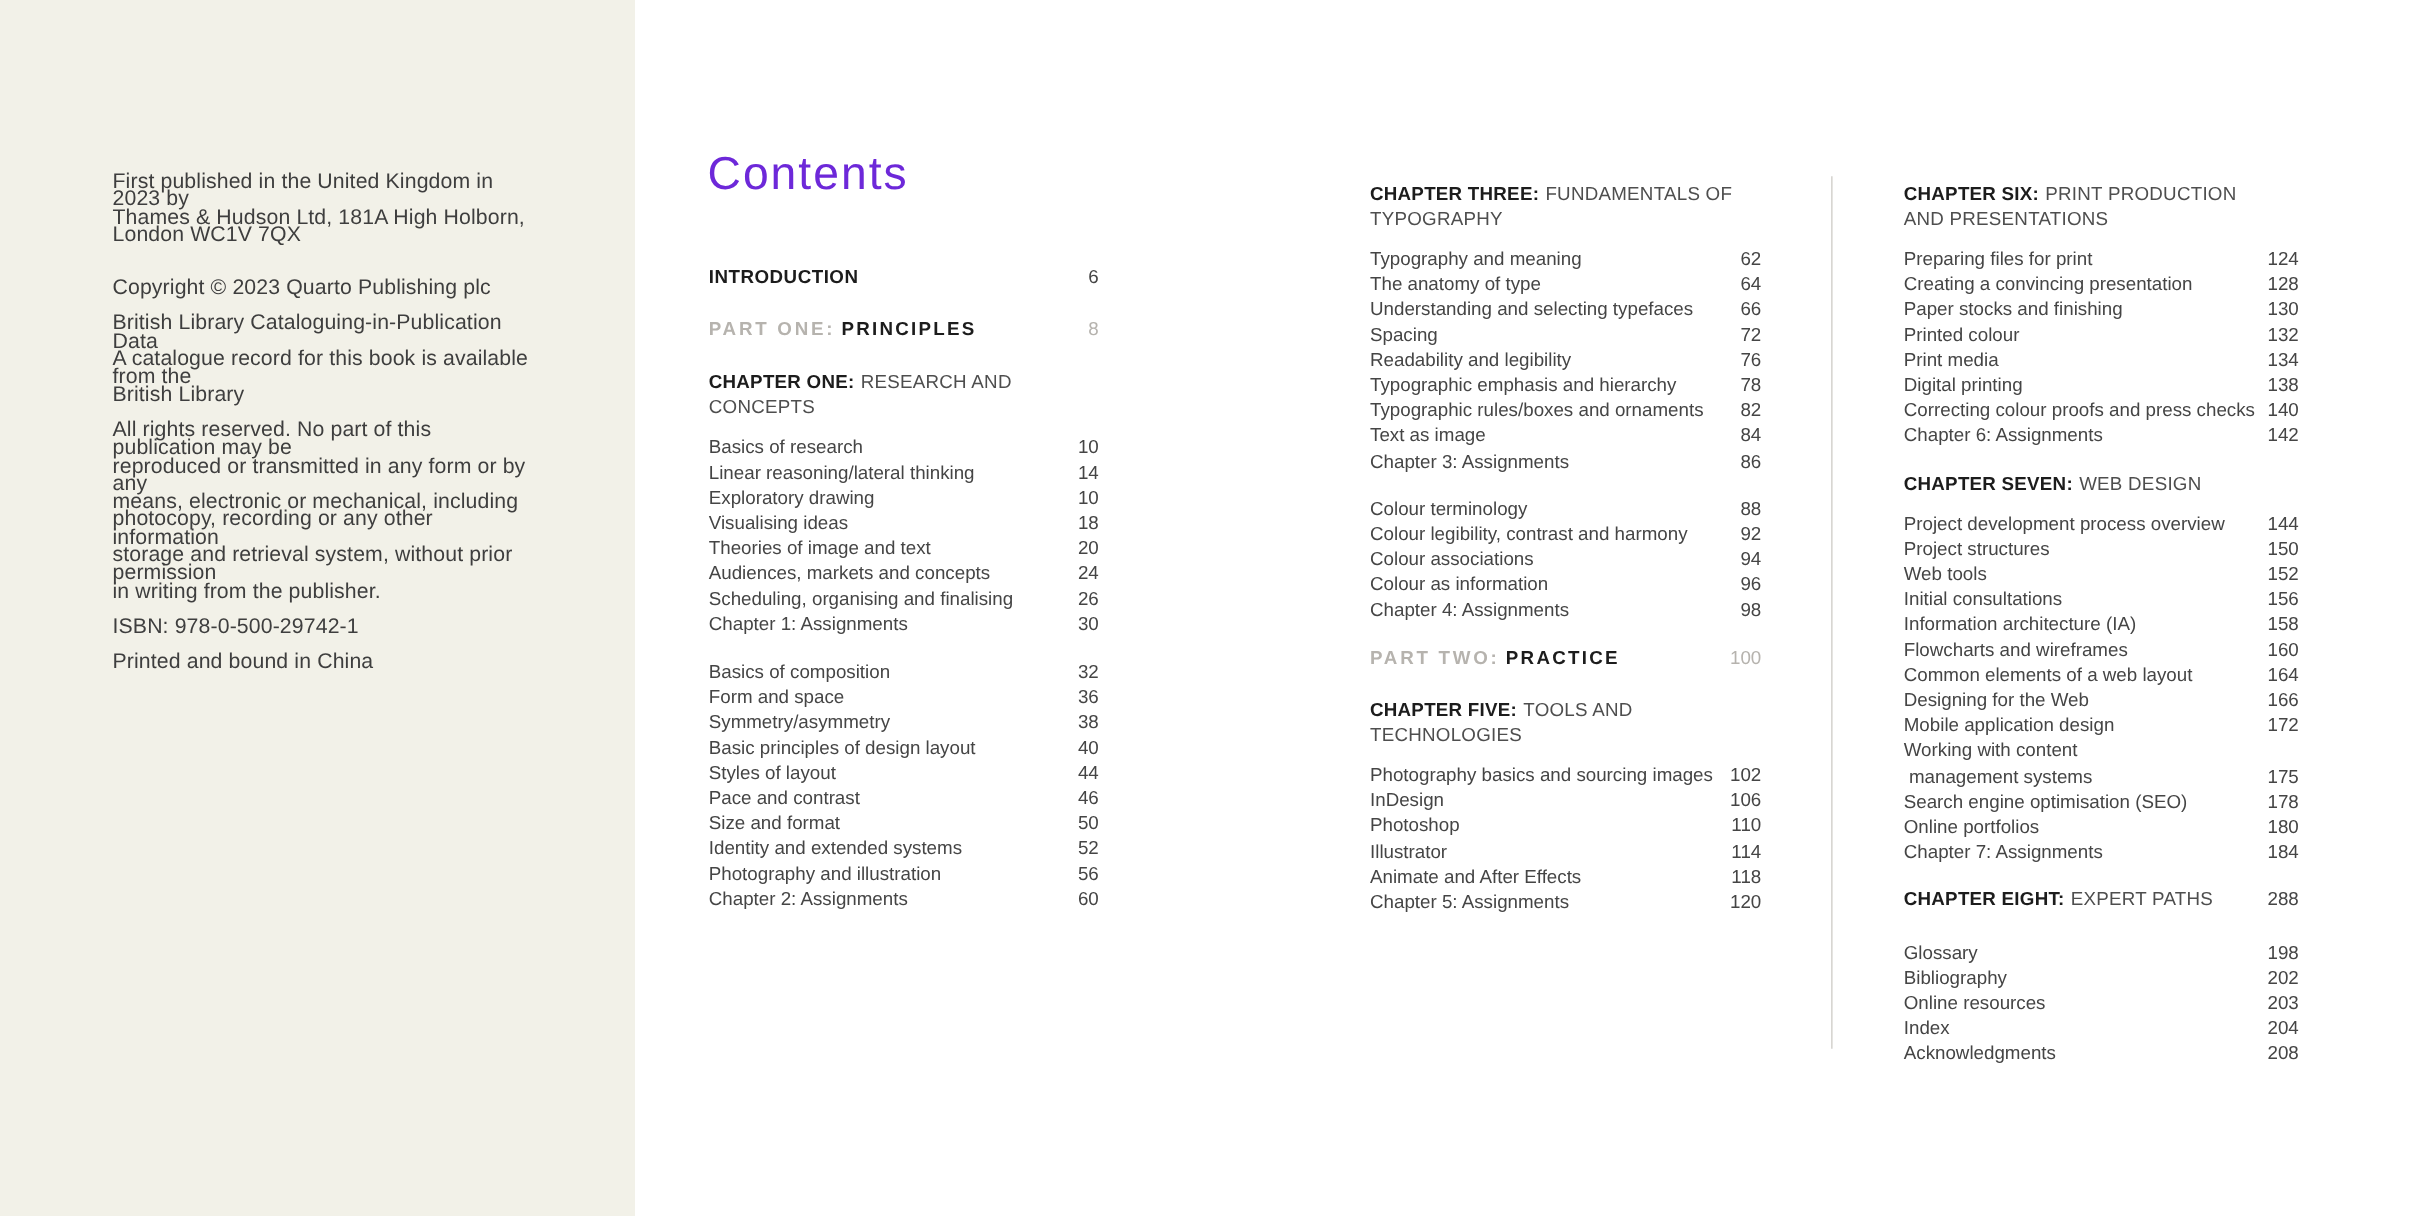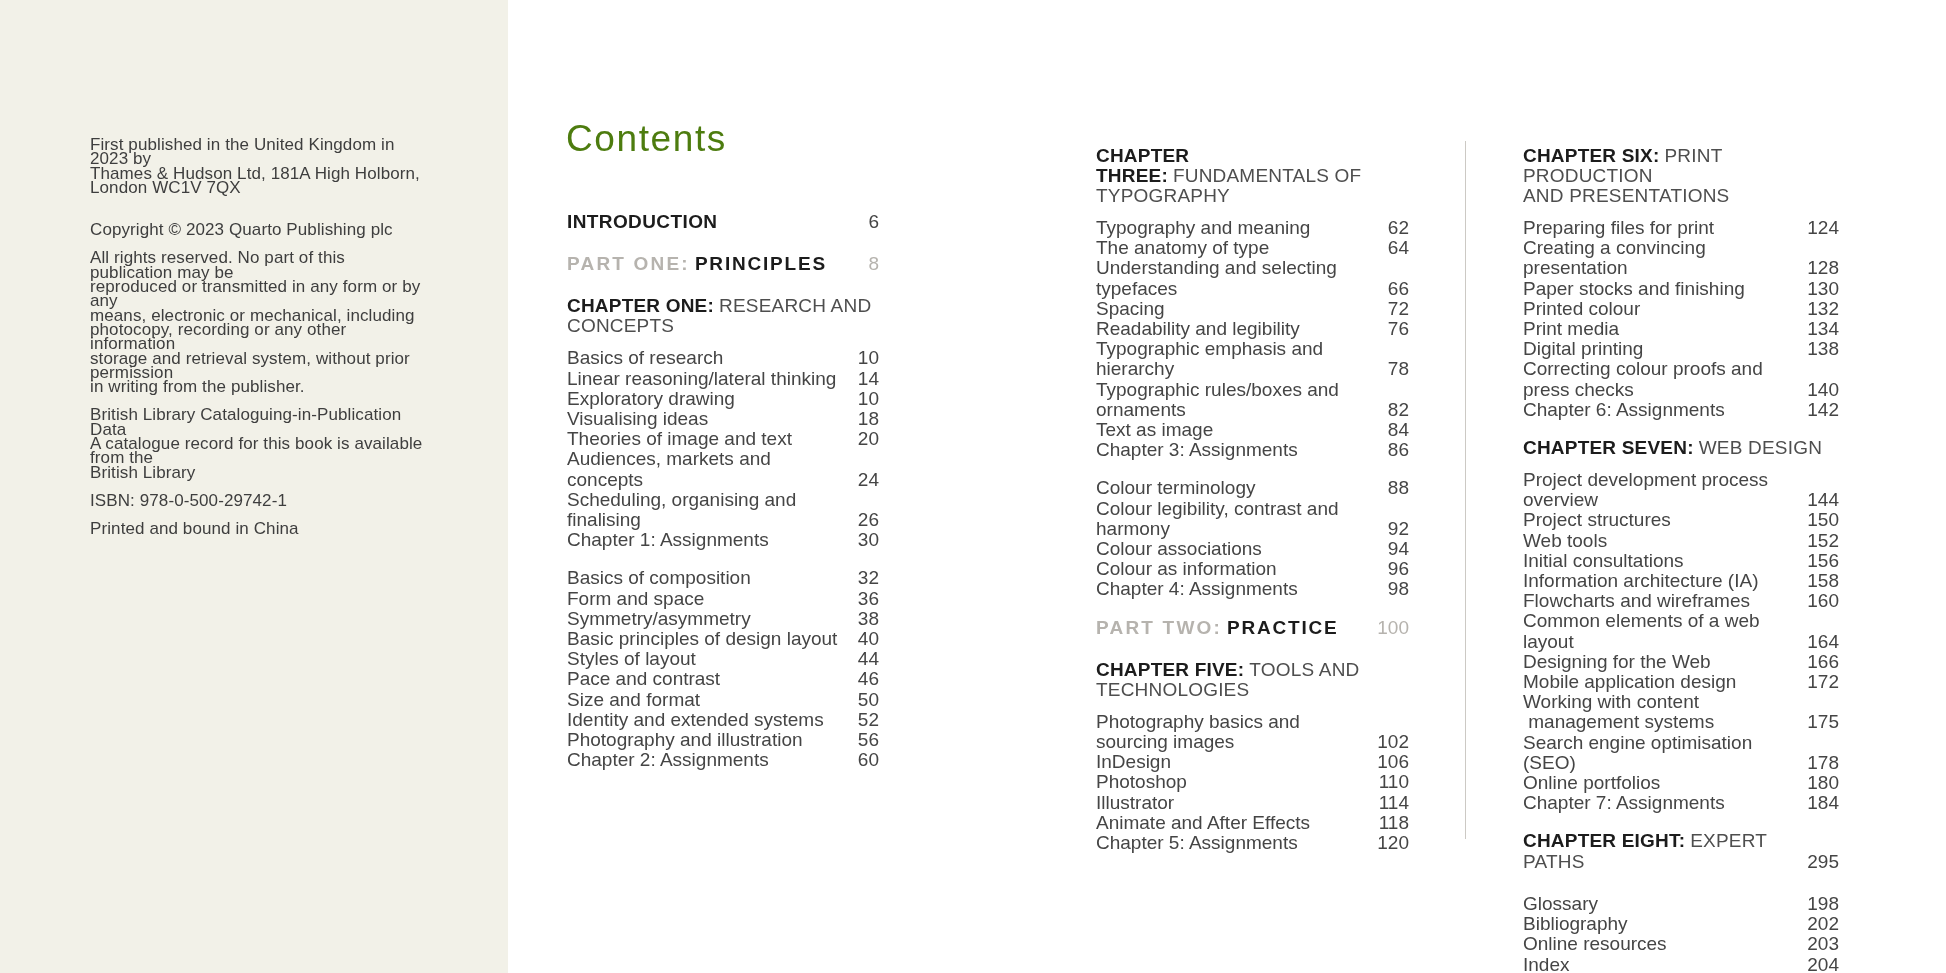--- a/index.html
+++ b/index.html
@@ -6,23 +6,23 @@
   body{
     width:1946px;height:973px;position:relative;overflow:hidden;
     background:#ffffff;
     font-family:"Liberation Sans","DejaVu Sans",sans-serif;
     --panel:#f2f1e8; --muted:#b6b3ae; --divider:#ccc9c4;
   }
   .left-panel{position:absolute;left:0;top:0;width:508px;height:973px;background:var(--panel)}
   .colophon{position:absolute;left:90px;top:138px;width:340px;font-size:17px;line-height:14.3px;color:#3e3e3e;letter-spacing:.1px}
   .colophon p{margin:0 0 14px;white-space:pre-line}
   .colophon p.first{margin-bottom:28px}
-  .title{position:absolute;left:566px;top:118px;margin:0;font-size:37px;font-weight:400;letter-spacing:1.6px;color:#4d7c0f}
+  .title{position:absolute;left:566px;top:118px;margin:0;font-size:37px;font-weight:400;letter-spacing:1.6px;color:#6d28d9}
   .divider{position:absolute;left:1465px;top:141px;width:1px;height:698px;background:var(--divider)}
-  .col{position:absolute;font-size:19px;color:#454545}
+  .col{position:absolute;font-size:15px;color:#454545}
   .col1{left:567px;top:212px;width:312px}
   .col2{left:1096px;top:146px;width:313px}
   .col3{left:1523px;top:146px;width:316px}
   .toc-heading{line-height:20px;margin:0 0 12px}
   .entries{margin:0 0 18px}
   .toc-row{display:flex;justify-content:space-between;align-items:flex-end;line-height:20.2px}
   .line-row{margin-bottom:22px}
   .gap-before{margin-top:14px}
   .entry-label{white-space:pre-line}
   .entry-page{color:#454545;margin-left:8px;flex:none}
@@ -36,29 +36,29 @@
 </head>
 <body style="--panel: #f2f1e8; --muted: #b6b3ae; --divider: #ccc9c4;">
 
 <div class="spread">
   <div class="left-panel">
     <div class="colophon">
         <p class="first">First published in the United Kingdom in 2023 by
 Thames &amp; Hudson Ltd, 181A High Holborn,
 London WC1V 7QX</p>
         <p>Copyright © 2023 Quarto Publishing plc</p>
+        <p>British Library Cataloguing-in-Publication Data
+A catalogue record for this book is available from the
+British Library</p>
         <p>All rights reserved. No part of this publication may be
 reproduced or transmitted in any form or by any
 means, electronic or mechanical, including
 photocopy, recording or any other information
 storage and retrieval system, without prior permission
 in writing from the publisher.</p>
-        <p>British Library Cataloguing-in-Publication Data
-A catalogue record for this book is available from the
-British Library</p>
         <p>ISBN: 978-0-500-29742-1</p>
         <p>Printed and bound in China</p>
       </div>
   </div>
   <h1 class="title">Contents</h1>
   <div class="col col1">
       <div class="toc-row line-row v-intro">
         <span class="head-text"><span class="strong">INTRODUCTION</span></span>
         <span class="entry-page">6</span>
       </div>
@@ -327,21 +327,21 @@
           <span class="entry-label">Online portfolios</span>
           <span class="entry-page">180</span>
         </div>
         <div class="toc-row">
           <span class="entry-label">Chapter 7: Assignments</span>
           <span class="entry-page">184</span>
         </div>
       </div>
       <div class="toc-row line-row v-chapter">
         <span class="head-text"><span class="strong">CHAPTER EIGHT:</span><span class="rest">EXPERT PATHS</span></span>
-        <span class="entry-page">295</span>
+        <span class="entry-page">288</span>
       </div>
       <div class="entries">
         <div class="toc-row">
           <span class="entry-label">Glossary</span>
           <span class="entry-page">198</span>
         </div>
         <div class="toc-row">
           <span class="entry-label">Bibliography</span>
           <span class="entry-page">202</span>
         </div>

